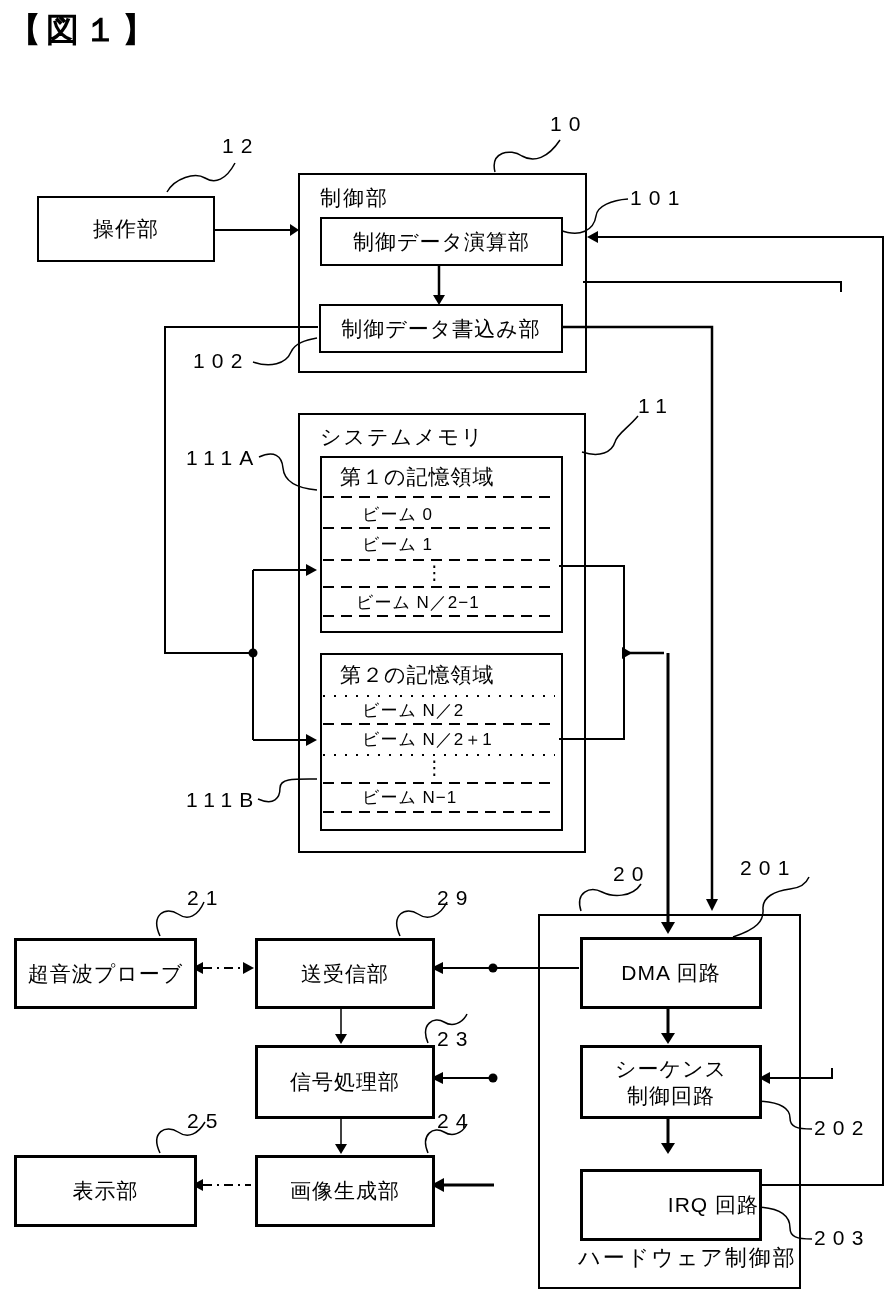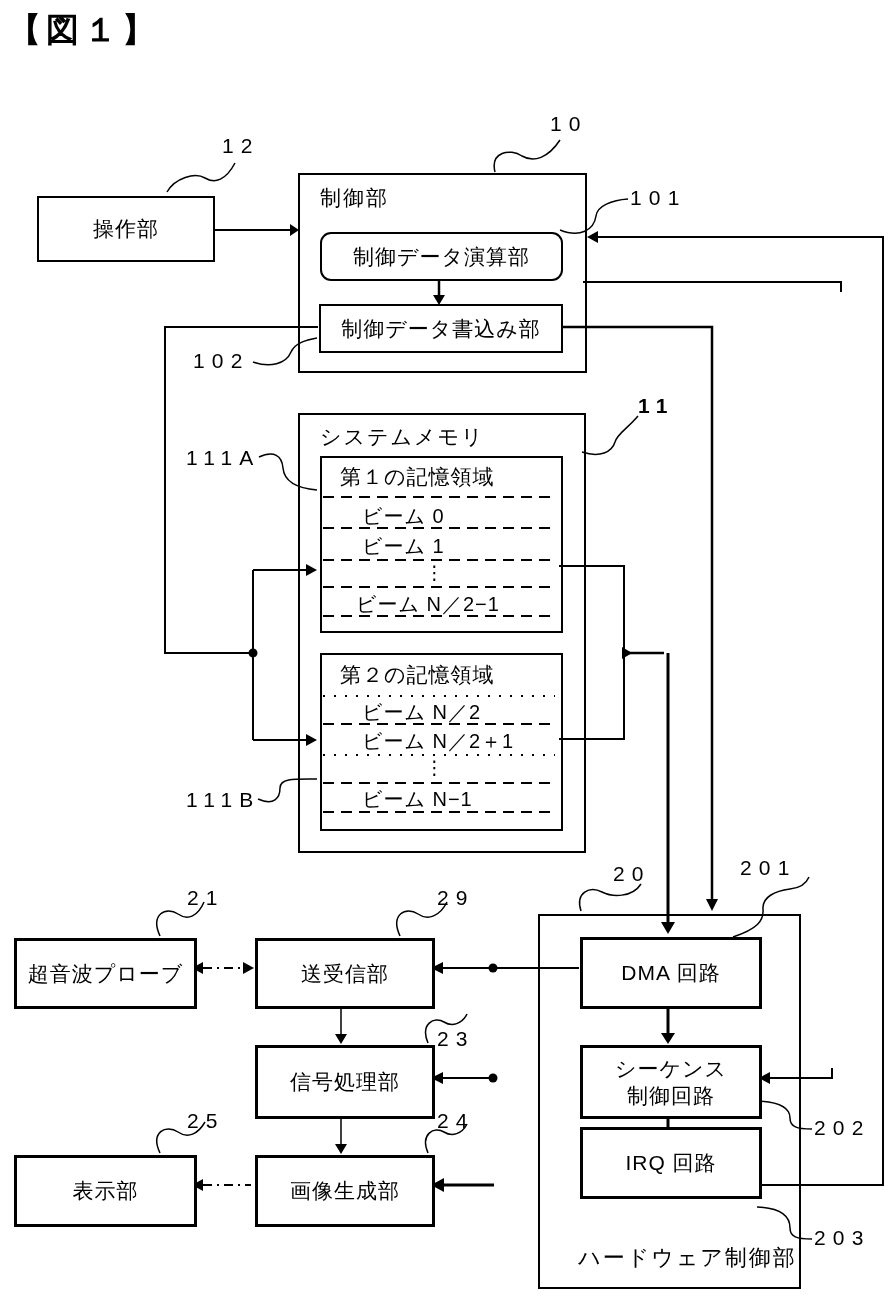--- a/index.html
+++ b/index.html
@@ -8,21 +8,21 @@
   .wires{position:absolute;left:0;top:0;width:892px;height:1297px;}
   .abs{position:absolute;}
   .fig-title{left:8px;top:8px;font-size:33px;font-weight:600;letter-spacing:5px;}
   .box{position:absolute;border:2px solid #000;background:#fff;display:flex;
        align-items:center;justify-content:center;font-size:21px;letter-spacing:1px;}
   .box.thick{border-width:3px;}
   .groupbox{position:absolute;border:2px solid #000;background:transparent;}
   .grouplabel{position:absolute;font-size:21px;letter-spacing:2px;}
   .ref{position:absolute;font-size:21px;letter-spacing:0.34em;white-space:nowrap;}
   .memtitle{position:absolute;font-size:21px;letter-spacing:1px;}
-  .beam{position:absolute;font-size:20px;letter-spacing:1px;white-space:nowrap;}
+  .beam{position:absolute;font-size:17px;letter-spacing:1px;white-space:nowrap;}
   .vdots{position:absolute;font-size:19px;line-height:19px;}
   .hwlabel{position:absolute;font-size:22px;letter-spacing:2px;text-align:center;}
   .seqtext{text-align:center;line-height:27px;}
 </style>
 </head>
 <body>
 
 <div class="page">
 
   <svg class="wires" viewBox="0 0 892 1297" xmlns="http://www.w3.org/2000/svg">
@@ -124,21 +124,21 @@
   </svg>
 
   <div class="abs fig-title">【図１】</div>
 
   <div class="box" style="left:37px;top:196px;width:174px;height:62px;">
     <span>操作部</span>
   </div>
 
   <div class="groupbox" style="left:298px;top:173px;width:285px;height:196px;"></div>
   <div class="grouplabel" style="left:320px;top:184px;">制御部</div>
-  <div class="box" style="left:320px;top:232px;width:239px;height:45px;border-radius:11px;">
+  <div class="box" style="left:320px;top:217px;width:239px;height:45px;">
     <span>制御データ演算部</span>
   </div>
   <div class="box" style="left:319px;top:304px;width:240px;height:45px;">
     <span>制御データ書込み部</span>
   </div>
 
   <div class="groupbox" style="left:298px;top:413px;width:284px;height:436px;"></div>
   <div class="grouplabel" style="left:320px;top:423px;">システムメモリ</div>
 
   <div class="groupbox" style="left:320px;top:456px;width:239px;height:173px;border-width:2.5px;"></div>
@@ -173,29 +173,29 @@
 
   <div class="groupbox" style="left:538px;top:914px;width:259px;height:371px;"></div>
   <div class="hwlabel" style="left:538px;top:1243px;width:259px;padding-left:20px;">ハードウェア制御部</div>
   <div class="box thick" style="left:580px;top:937px;width:176px;height:66px;">
     <span>DMA 回路</span>
   </div>
   <div class="box thick" style="left:580px;top:1045px;width:176px;height:68px;">
     <span class="seqtext"><span>シーケンス</span><br>
     <span>制御回路</span></span>
   </div>
-  <div class="box thick" style="left:580px;top:1127px;width:176px;height:66px;">
+  <div class="box thick" style="left:580px;top:1169px;width:176px;height:66px;justify-content:flex-end;">
     <span>IRQ 回路</span>
   </div>
 
   <div class="ref" style="left:222px;top:134px;">12</div>
   <div class="ref" style="left:550px;top:112px;">10</div>
   <div class="ref" style="left:630px;top:186px;">101</div>
   <div class="ref" style="left:193px;top:349px;">102</div>
-  <div class="ref" style="left:638px;top:394px;font-weight:bold;">11</div>
+  <div class="ref" style="left:638px;top:394px;">11</div>
   <div class="ref" style="left:186px;top:446px;">111A</div>
   <div class="ref" style="left:186px;top:788px;">111B</div>
   <div class="ref" style="left:187px;top:886px;">21</div>
   <div class="ref" style="left:437px;top:886px;">29</div>
   <div class="ref" style="left:437px;top:999px;margin-top:28px;">23</div>
   <div class="ref" style="left:437px;top:1109px;">24</div>
   <div class="ref" style="left:187px;top:1109px;">25</div>
   <div class="ref" style="left:613px;top:862px;">20</div>
   <div class="ref" style="left:740px;top:856px;">201</div>
   <div class="ref" style="left:814px;top:1116px;">202</div>

